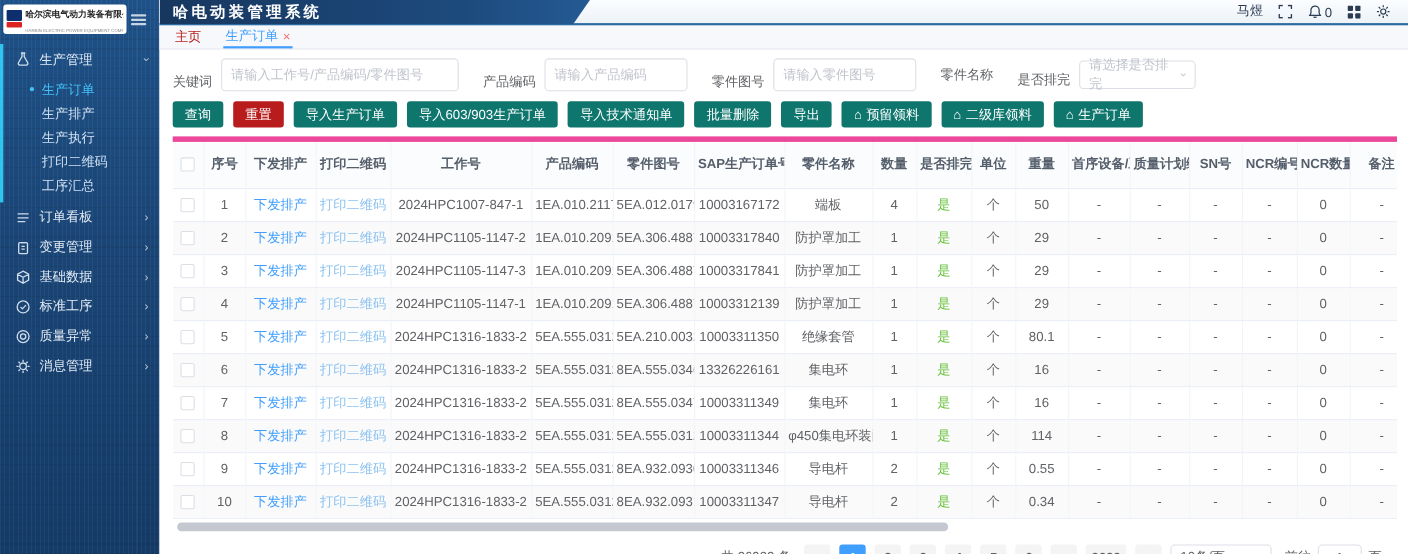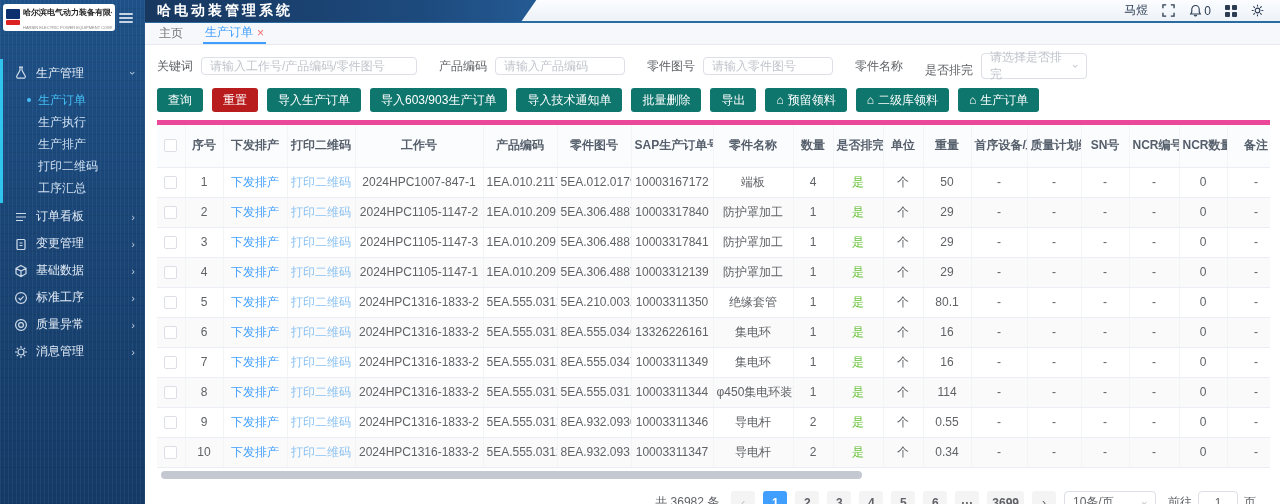--- a/index.html
+++ b/index.html
@@ -17,21 +17,21 @@
   .logo-box { background:#fff; border-radius:3px; width:112px; height:27px; display:flex; align-items:center; gap:3px; padding:2px 3px; }
   .logo-mark { width:14px; height:18px; display:flex; flex-direction:column; gap:1px; flex:0 0 auto; }
   .logo-mark .lm-top { display:block; height:10px; background:#0d2f6e; border-radius:1px; }
   .logo-mark .lm-bot { display:block; height:5px; background:#d22; border-radius:1px; }
   .logo-text { overflow:hidden; }
   .logo-cn { font-size:8px; font-weight:bold; color:#222; white-space:nowrap; transform:scale(.92); transform-origin:left; }
   .logo-en { font-size:4px; color:#888; white-space:nowrap; transform:scale(.75); transform-origin:left; }
   .hamburger { width:14px; display:flex; flex-direction:column; gap:2px; cursor:pointer; }
   .hamburger i { display:block; height:2px; background:#c6d4e4; border-radius:1px; }
 
-  nav { position:relative; margin-top:28px; }
+  nav { position:relative; margin-top:9px; }
   .grp-active-bar { position:absolute; left:0; top:0; width:3px; height:144px; background:#2fc5ee; }
   .mitem { position:relative; display:flex; align-items:center; height:27px; padding:0 10px 0 14px; color:#e3ecf7; cursor:pointer; }
   .mitem.first { height:28px; }
   .mitem .micon { width:14px; height:14px; margin-right:8px; flex:0 0 auto; }
   .mitem .chev { margin-left:auto; font-size:11px; color:#b9c9dd; }
   .chev-down { display:inline-block; transform:rotate(90deg); }
   .submenu { padding:2px 0 4px 0; }
   .smitem { display:flex; align-items:center; height:22px; padding-left:38px; color:#cfe0f2; cursor:pointer; }
   .smitem .dot { width:4px; height:4px; border-radius:50%; background:transparent; margin-right:7px; margin-left:-11px; }
   .smitem.active { color:#45c0f5; }
@@ -42,31 +42,31 @@
   .topbar { position:relative; height:23px; background:linear-gradient(180deg,#fbfdff,#edf2f8);
     border-bottom:2px solid #2a6ba1; display:flex; align-items:center; }
   .ribbon { height:23px; width:392px; background:linear-gradient(90deg,#17375f,#1d4a7d 70%,#245a93);
     clip-path:polygon(0 0,100% 0,calc(100% - 16px) 100%,0 100%);
     color:#fff; font-size:14px; font-weight:bold; letter-spacing:3px; line-height:22px; padding-left:12px; }
   .topbar-right { margin-left:auto; display:flex; align-items:center; gap:14px; padding-right:16px; color:#2b3c52; }
   .topbar-right .user { cursor:pointer; }
   .tr-ic { display:flex; align-items:center; gap:2px; cursor:pointer; }
 
   .tabbar { height:22px; background:#f6f8fb; border-bottom:1px solid #e6eaf0; display:flex; align-items:stretch; padding-left:12px; gap:18px; }
-  .tab { display:flex; align-items:center; gap:4px; color:#737373; cursor:pointer; padding:0 2px; }
+  .tab { display:flex; align-items:center; gap:4px; color:#b91c1c; cursor:pointer; padding:0 2px; }
   .tab.active { color:#409eff; border-bottom:2px solid #409eff; }
   .tab-close { color:#f56c6c; font-size:12px; line-height:1; }
 
   .panel { padding:6px 10px 0 12px; }
 
   
   .filters { display:flex; align-items:center; gap:22px; margin-top:2px; }
   .fgroup { display:flex; align-items:flex-end; gap:8px; }
   .flabel { color:#606266; white-space:nowrap; }
-  .finput { height:18px; border:1px solid #dcdfe6; border-radius:4px; padding:0 8px; font-size:12px; color:#333;
+  .finput { height:30px; border:1px solid #dcdfe6; border-radius:4px; padding:0 8px; font-size:12px; color:#333;
     font-family:"Liberation Sans","DejaVu Sans",sans-serif; }
   .finput::placeholder { color:#c0c4cc; }
   .fselect { height:26px; border:1px solid #dcdfe6; border-radius:4px; padding:0 8px; display:flex; align-items:center;
     color:#c0c4cc; background:#fff; cursor:pointer; justify-content:space-between; }
   .fselect .sel-chev { display:inline-block; transform:rotate(90deg); color:#c0c4cc; font-size:11px; margin-left:6px; }
 
   
   .toolbar { display:flex; align-items:center; gap:9px; margin-top:9px; }
   .btn { height:24px; padding:0 11px; border:none; border-radius:3px; background:#0f766e; color:#fff; font-size:12px;
     cursor:pointer; display:flex; align-items:center; gap:4px; white-space:nowrap;
@@ -142,25 +142,25 @@
         <span>生产管理</span>
         <span class="chev chev-down">›</span>
       </div>
       <div class="submenu">
         <div class="smitem active">
             <span class="dot"></span>
             <span>生产订单</span>
           </div>
         <div class="smitem">
             <span class="dot"></span>
-            <span>生产执行</span>
+            <span>生产排产</span>
           </div>
         <div class="smitem">
             <span class="dot"></span>
-            <span>生产排产</span>
+            <span>生产执行</span>
           </div>
         <div class="smitem">
             <span class="dot"></span>
             <span>打印二维码</span>
           </div>
         <div class="smitem">
             <span class="dot"></span>
             <span>工序汇总</span>
           </div>
       </div>

